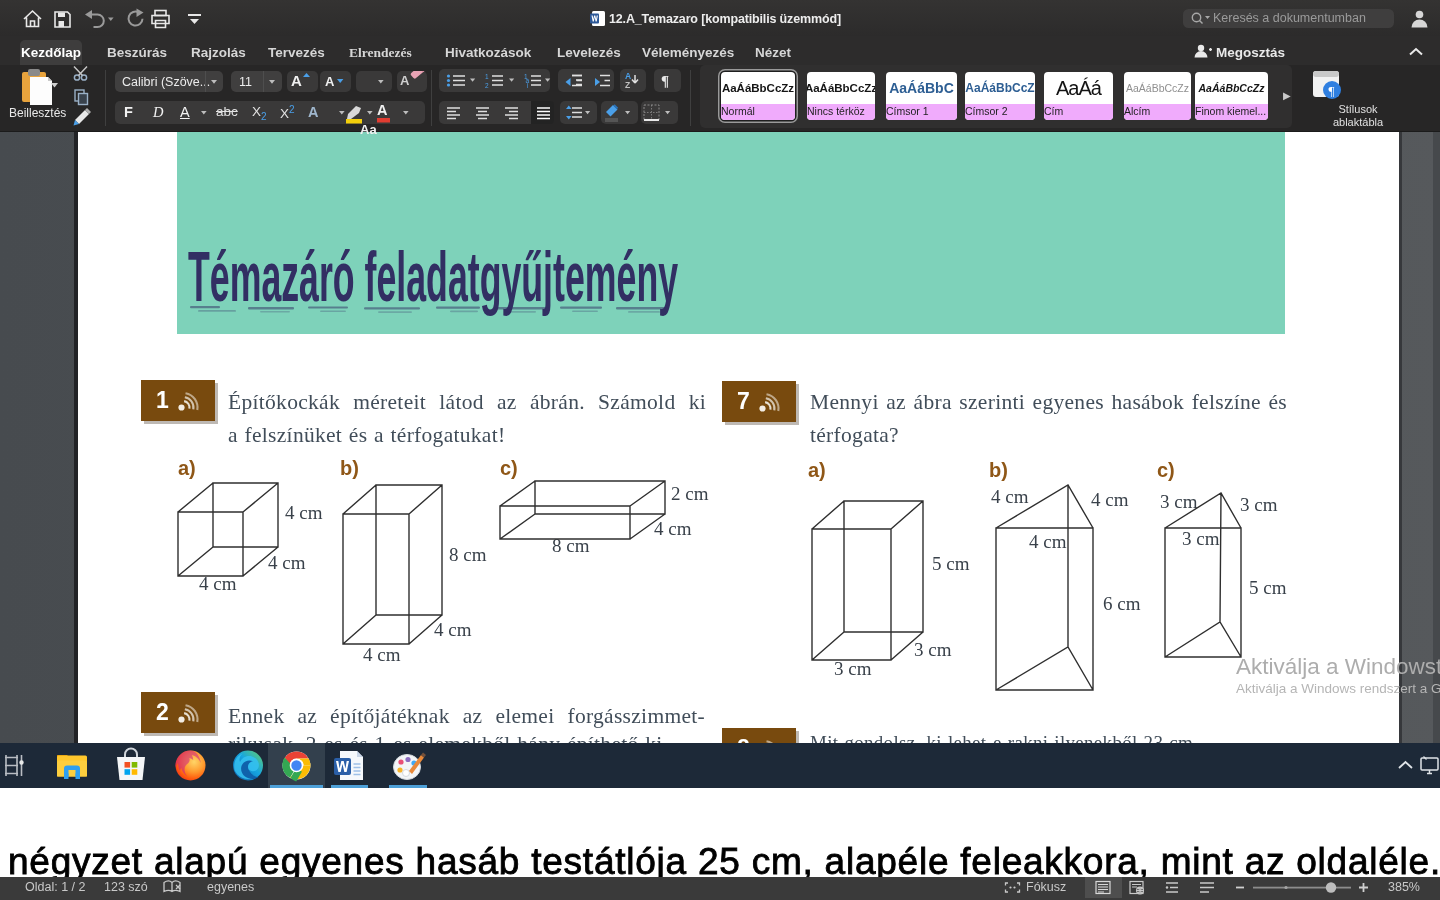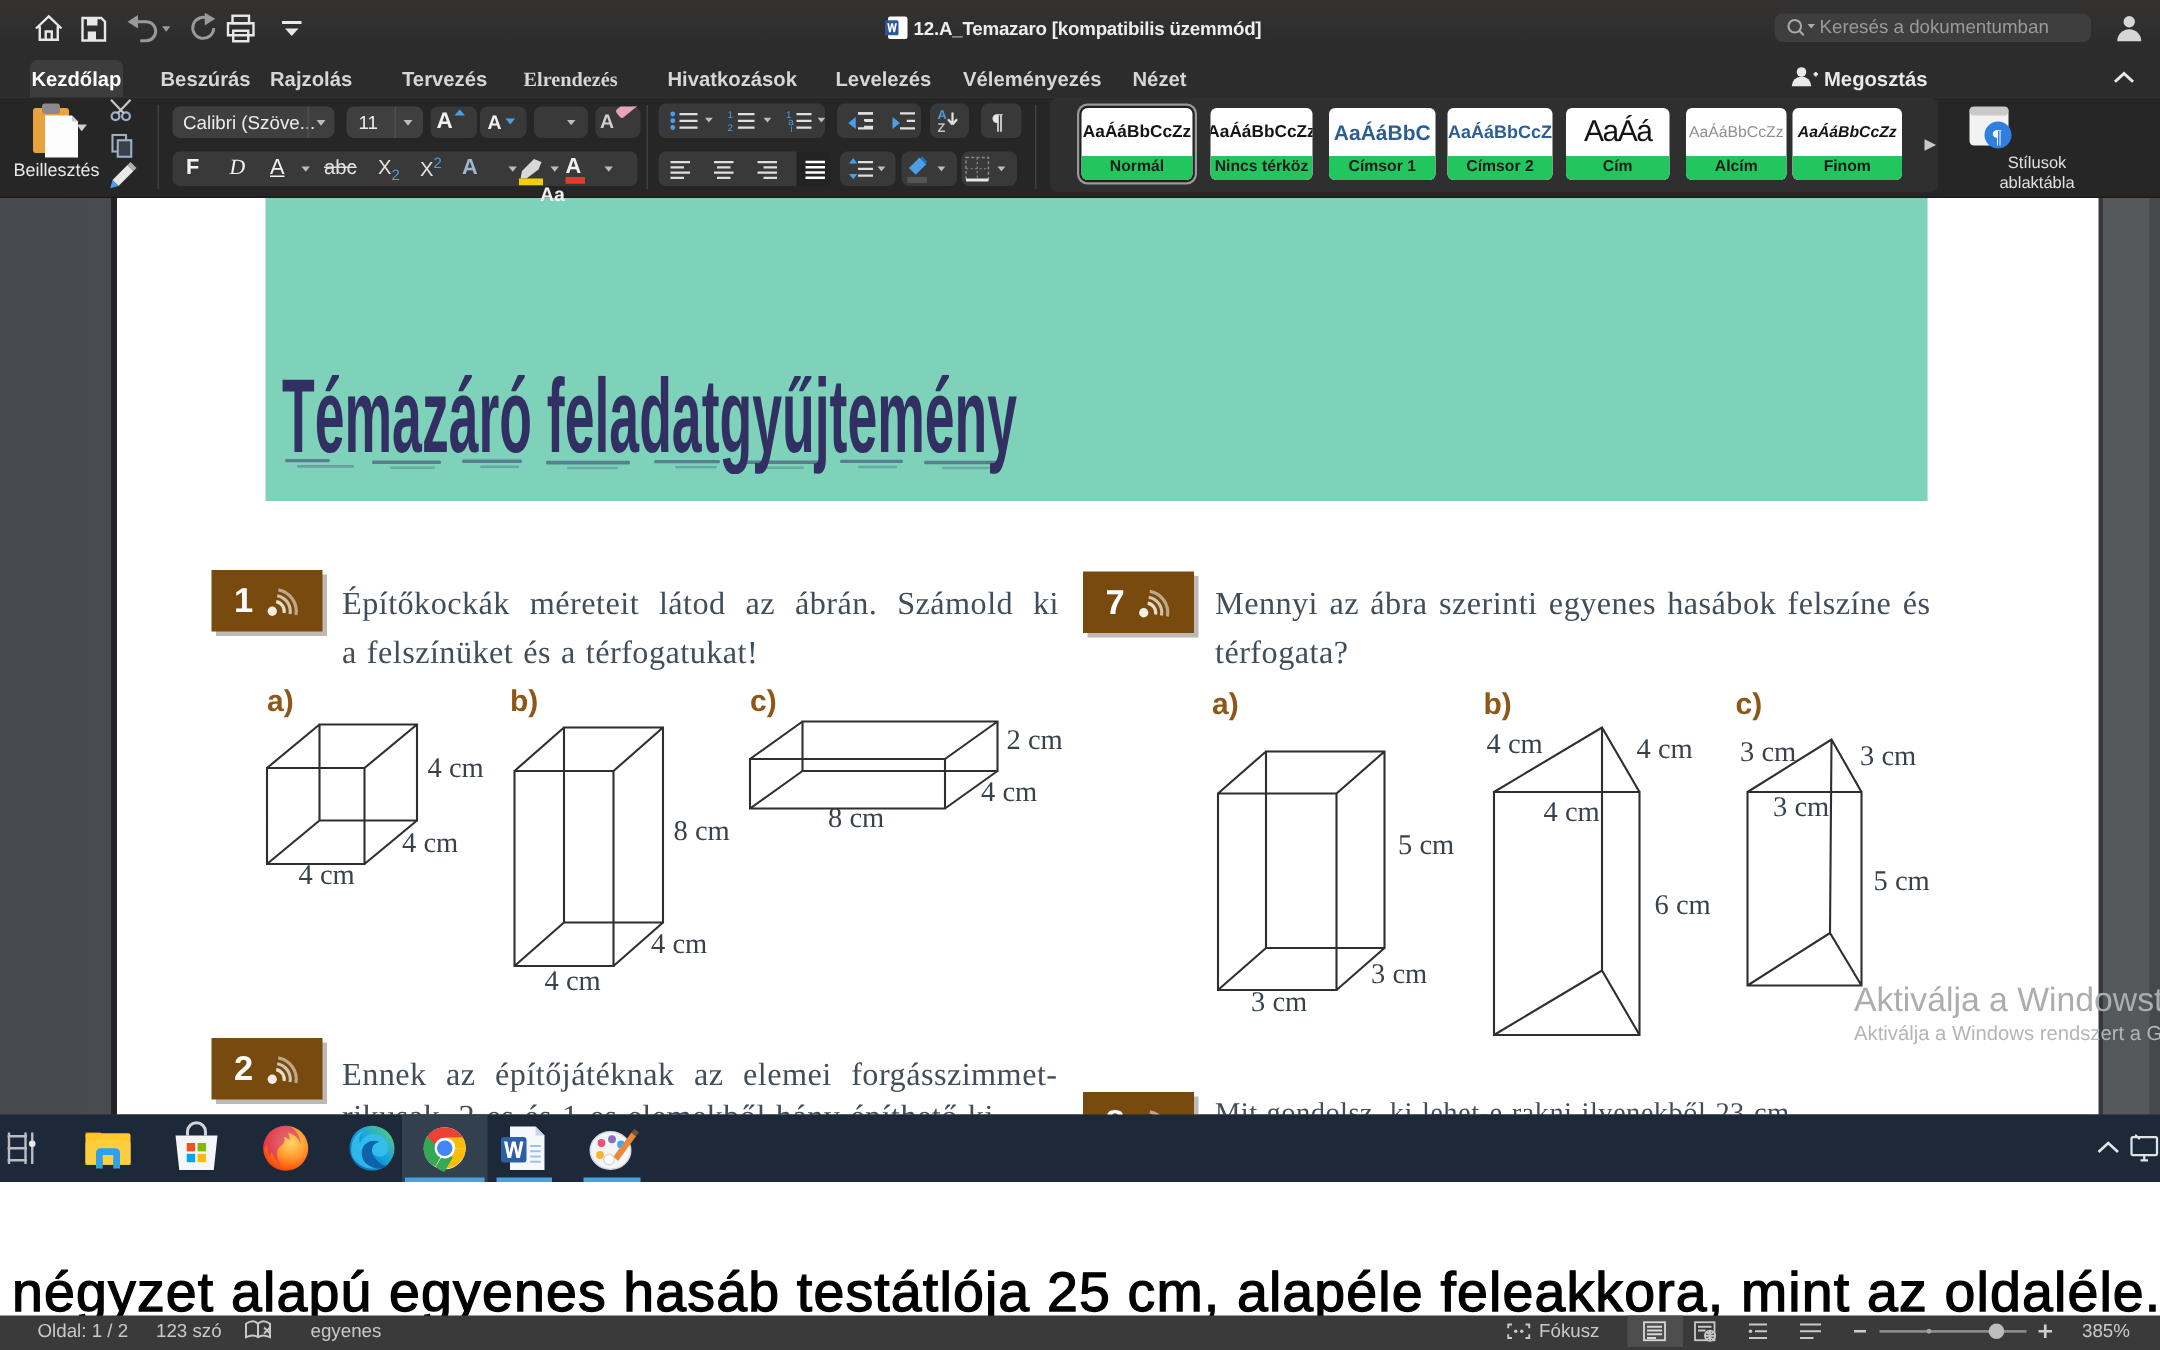--- a/index.html
+++ b/index.html
@@ -24,21 +24,21 @@
 #figs{position:absolute;left:0;top:0;z-index:4;}
 #wm1{position:absolute;left:1236px;top:654px;font-size:22.5px;color:#adadad;white-space:nowrap;z-index:5;}
 #wm2{position:absolute;left:1236px;top:681px;font-size:13.5px;color:#b5b5b5;white-space:nowrap;z-index:5;}
 #taskbar{position:absolute;left:0;top:743px;width:1440px;height:45px;background:#1d2938;z-index:20;}
 #bigstrip{position:absolute;left:0;top:788px;width:1440px;height:91px;background:#fff;overflow:hidden;z-index:20;}
 #bigtext{position:absolute;left:8px;top:55px;color:#000;font-size:37px;font-weight:400;-webkit-text-stroke:0.85px #000;white-space:nowrap;letter-spacing:0.76px;line-height:1;}
 #statusbar{position:absolute;left:0;top:877px;width:1440px;height:23px;background:#3a3a3a;color:#c9c9c9;font-size:12.5px;z-index:25;}
 .sbtx{position:absolute;top:3px;}
 .stybox{position:absolute;top:7px;height:48px;background:#fff;border-radius:4px;overflow:hidden;z-index:31;}
 .styt{height:32px;display:flex;align-items:center;justify-content:center;font-size:11.5px;font-weight:700;color:#141414;white-space:nowrap;}
-.styl{height:16px;background:#22c55e;text-align:center;font-size:10.5px;color:#1d1d1d;line-height:15px;font-weight:700;}
+.styl{height:16px;background:#f0abfc;text-align:left;font-size:10.5px;color:#1d1d1d;line-height:15px;font-weight:400;}
 #ribbon .abs,#ribbon .grp,#ribbon svg{z-index:31;}
 svg{display:block;}
 .wifi{position:absolute;z-index:5;}
 </style></head>
 <body>
 <div id="doc"></div>
 <div class="abs" style="left:1433px;top:132px;width:7px;height:611px;background:#46494c;z-index:2;"></div>
 <div id="page"></div>
 <div id="teal"></div>
 <div id="bigtitle">Témazáró feladatgyűjtemény</div>
@@ -172,21 +172,21 @@
   <circle cx="1419.5" cy="14.5" r="3.8"></circle>
   <path d="M1411.5,27.5 a8,8 0 0 1 16,0 z"></path>
  </g>
 </svg>
 <div class="abs" style="left:609px;top:11.5px;color:#ededed;font-size:12.5px;font-weight:700;letter-spacing:-0.15px;">12.A_Temazaro [kompatibilis üzemmód]</div>
 <div class="abs" style="left:1213px;top:11px;color:#9a9a9a;font-size:12.5px;">Keresés a dokumentumban</div>
 </div>
 <div id="tabrow">
   <div class="tab active" style="left:20px;width:62px;">Kezdőlap</div>
   <div class="tab" style="left:107px;">Beszúrás</div>
-  <div class="tab" style="left:180px;">Rajzolás</div>
+  <div class="tab" style="left:191px;">Rajzolás</div>
   <div class="tab" style="left:268px;">Tervezés</div>
   <div class="tab" style="left:349px;font-family:Liberation Serif, serif;">Elrendezés</div>
   <div class="tab" style="left:445px;">Hivatkozások</div>
   <div class="tab" style="left:557px;">Levelezés</div>
   <div class="tab" style="left:642px;">Véleményezés</div>
   <div class="tab" style="left:755px;">Nézet</div>
   <div class="tab" style="left:1216px;color:#e9e9e9;">Megosztás</div>
   <svg class="abs" style="left:1194px;top:7px;" width="246" height="18" viewBox="0 0 246 18">
     <circle cx="7" cy="5" r="3.2" fill="#e9e9e9"></circle>
     <path d="M0.5,14.5 a6.5,6.5 0 0 1 13,0 z" fill="#e9e9e9"></path>

